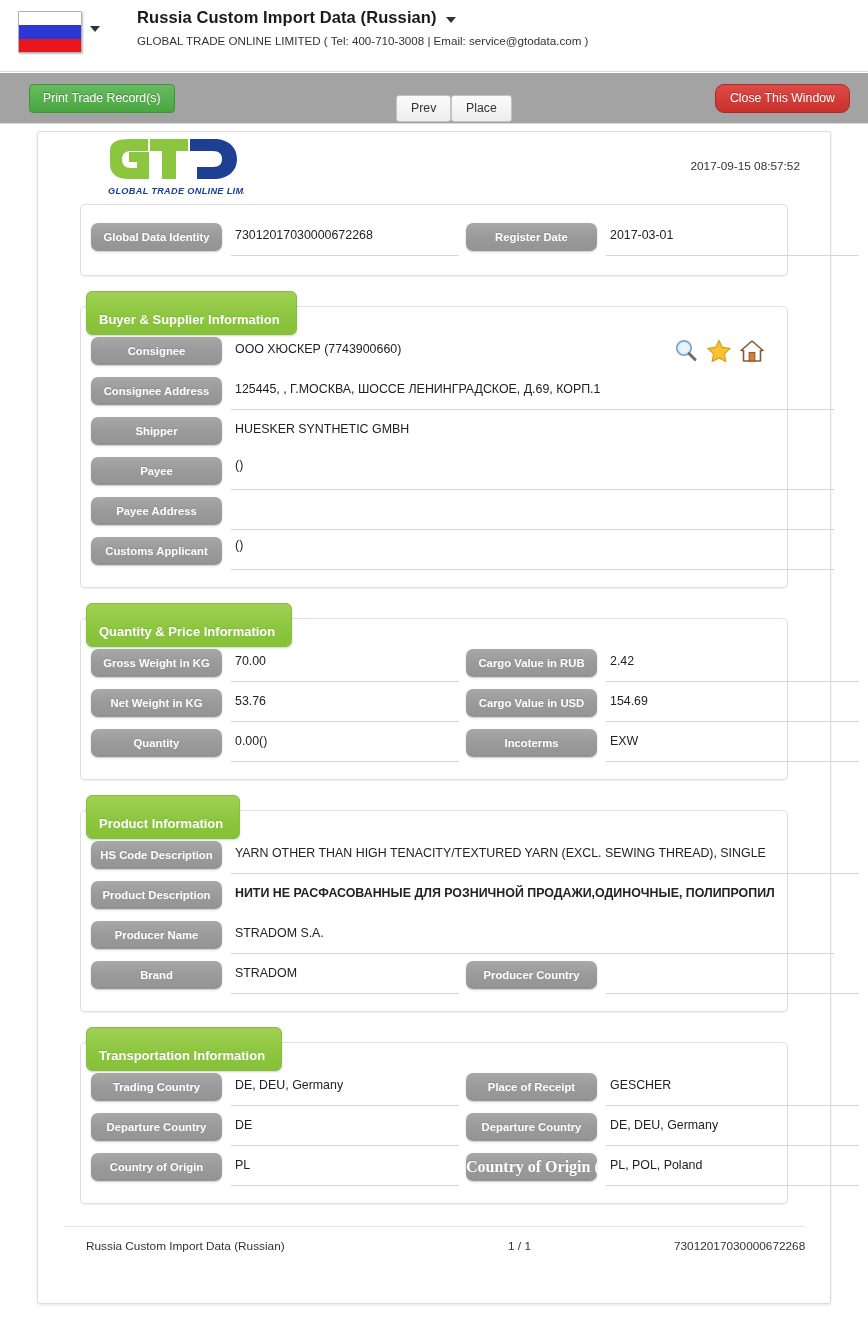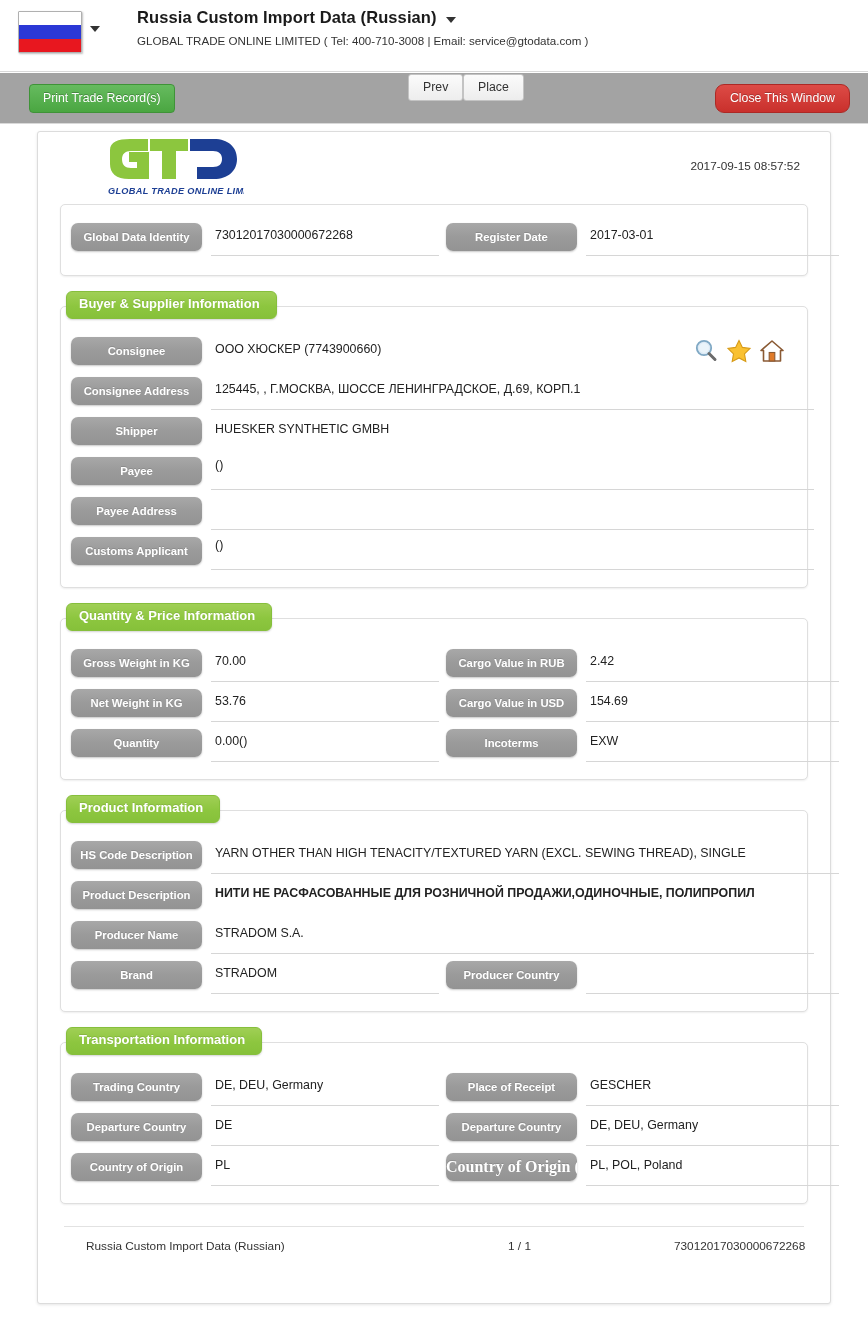--- a/index.html
+++ b/index.html
@@ -51,24 +51,24 @@
   }
   .btn { border: none; cursor: pointer; font-family: "Liberation Sans", sans-serif; }
   .btn-print {
     position: absolute; left: 29px; top: 11px;
     padding: 6px 13px 7px; font-size: 12.3px; color: #fff; font-weight: normal;
     background: linear-gradient(to bottom, #66bb5f 0%, #4aa641 100%);
     border: 1px solid #3f9338; border-radius: 4px;
     text-shadow: 0 -1px 0 rgba(0,0,0,.25);
   }
   .btn-nav {
-    position: absolute; top: 1px;
+    position: absolute; top: 22px;
     padding: 5px 14px 6px; font-size: 12.3px; color: #333;
     background: linear-gradient(to bottom, #fbfbfb 0%, #ededed 100%);
-    border: 1px solid #c3c3c3; border-radius: 3px; margin-left: 12px;
+    border: 1px solid #c3c3c3; border-radius: 3px;
   }
   .btn-prev { left: 396px; }
   .btn-next { left: 451px; }
   .btn-close {
     position: absolute; right: 18px; top: 11px;
     padding: 6px 14px 7px; font-size: 12.3px; color: #fff;
     background: linear-gradient(to bottom, #dd4b46 0%, #c9302c 100%);
     border: 1px solid #ac2925; border-radius: 9px;
     text-shadow: 0 -1px 0 rgba(0,0,0,.25);
   }
@@ -84,31 +84,31 @@
   .doc-head { position: relative; height: 72px; }
   .logo { position: absolute; left: 66px; top: 6px; width: 140px; height: 62px; }
   .logo svg { display: block; }
   .doc-time {
     position: absolute; right: 30px; top: 27px;
     font-size: 11.8px; color: #333;
   }
 
   
   .panel {
-    position: relative; margin: 0 22px; border: 1px solid #dfdfdf;
+    position: relative; margin: 0 42px; border: 1px solid #dfdfdf;
     border-radius: 5px; background: #fff;
     box-shadow: 0 1px 2px rgba(0,0,0,.07);
   }
   .panel.plain { padding: 14px 0 16px; }
   .panel.tabbed { padding: 26px 0 14px; }
   .panel-tab {
     position: absolute; left: 5px; top: -16px; z-index: 3;
     background: linear-gradient(to bottom, #a0cf55 0%, #8dc63f 55%, #86c13a 100%);
     color: #ffffff; font-size: 13px; font-weight: bold;
-    padding: 4px 16px 7px 12px; border-radius: 6px;
+    padding: 20px 16px 7px 12px; border-radius: 6px;
     border: 1px solid #86bf3c;
     box-shadow: 0 1px 2px rgba(0,0,0,.18);
     text-shadow: 0 -1px 0 rgba(0,0,0,.10);
     white-space: nowrap;
     text-align: center;
   }
 
   
   .row { position: relative; height: 40px; }
   .cell { position: absolute; top: 0; height: 40px; }

